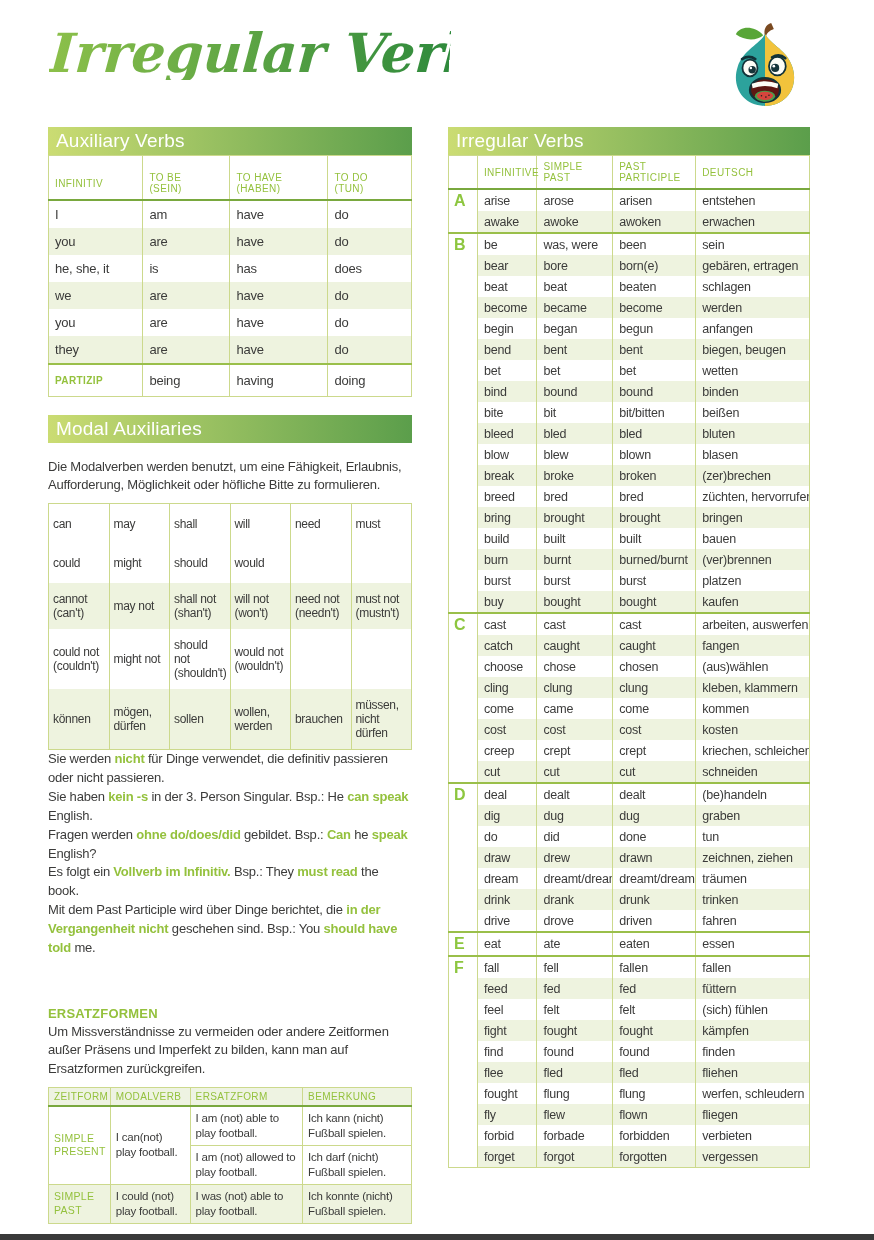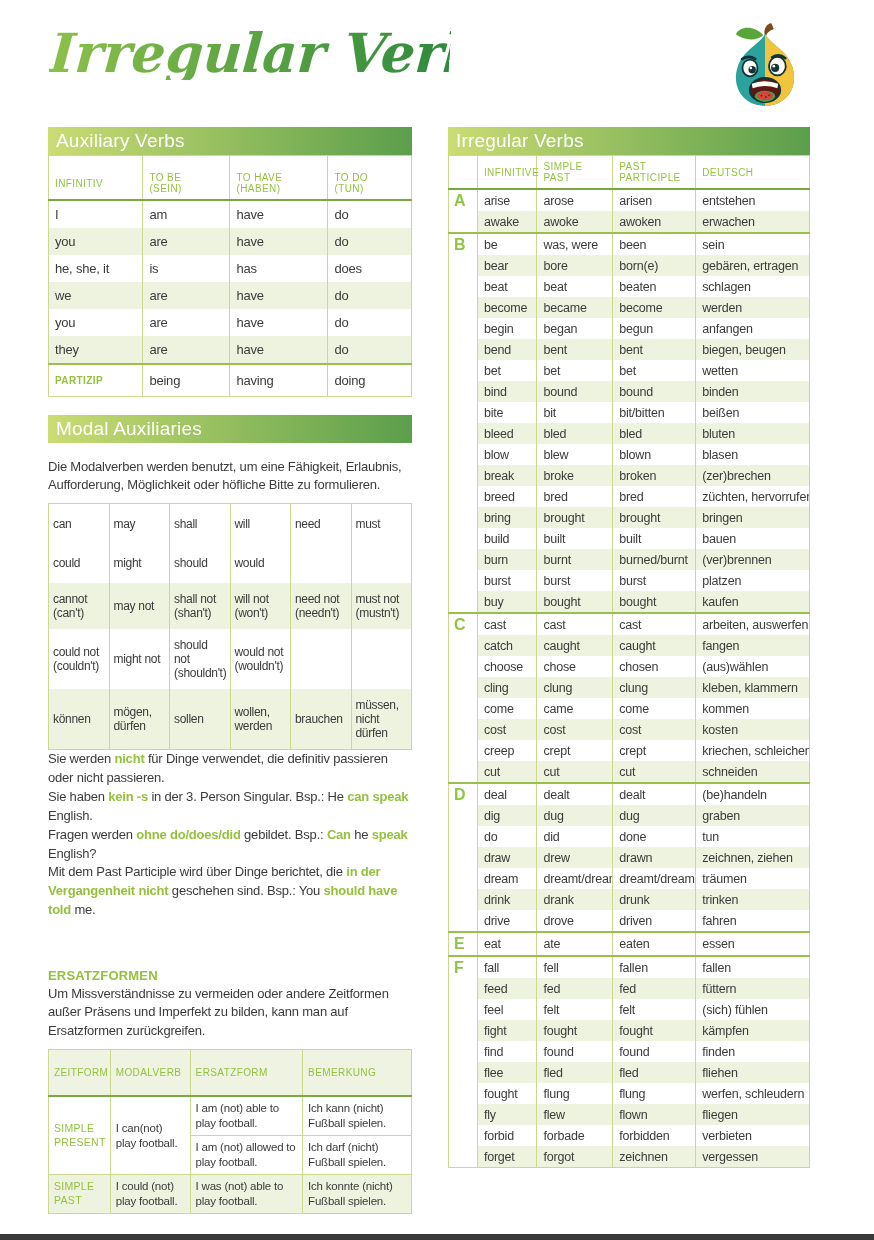--- a/index.html
+++ b/index.html
@@ -65,21 +65,21 @@
   .aux tfoot td{border-top:2px solid var(--bg-sep);padding:8px 6px;}
   .aux tfoot td:first-child{color:var(--accent);font-size:10px;letter-spacing:0.4px;font-weight:bold;}
   
   .modal-tbl td{font-size:12px;letter-spacing:-0.3px;padding:9px 4px;height:40px;vertical-align:middle;}
   
   .para{font-size:13px;line-height:1.42;margin-top:15px;}
   .green-h{color:var(--accent);font-weight:700;font-size:13px;letter-spacing:0.2px;}
   .rich{font-size:13px;line-height:1.45;}
   .rich .g{color:var(--accent);font-weight:700;}
   
-  .ersatz th{padding:17px 5px;background:#eef3e2;border-bottom:2px solid var(--hdr-sep);}
+  .ersatz th{padding:3px 5px;background:#eef3e2;border-bottom:2px solid var(--hdr-sep);}
   .ersatz td{font-size:11.5px;letter-spacing:-0.2px;padding:4px 5px;vertical-align:middle;line-height:1.3;}
   .ersatz td.zf{color:var(--accent);font-size:10.5px;letter-spacing:0.3px;}
   .ersatz tbody{border-top:1px solid var(--bl);}
   .ersatz tr.sub td{border-top:1px solid var(--bl);}
   .ersatz tbody.tint td{background:var(--tint);}
   
   .irr th{padding:5px 6px 5px 6px;}
   .irr th.two{}
   .irr td{font-size:12.5px;padding:3.5px 6px;height:21px;white-space:nowrap;overflow:hidden;}
   .irr tbody{border-top:2px solid var(--bg-sep);}
@@ -227,20 +227,21 @@
             <td>brauchen</td>
             <td>müssen, nicht dürfen</td>
           </tr>
         </tbody>
       </table>
 
     <div class="rich">
         <div><span>Sie werden </span><span class="g">nicht</span><span> für Dinge verwendet, die definitiv passieren oder nicht passieren.</span></div>
         <div><span>Sie haben </span><span class="g">kein -s</span><span> in der 3. Person Singular. Bsp.: He </span><span class="g">can speak</span><span> English.</span></div>
         <div><span>Fragen werden </span><span class="g">ohne do/does/did</span><span> gebildet. Bsp.: </span><span class="g">Can</span><span> he </span><span class="g">speak</span><span> English?</span></div>
+        <div><span>Es folgt ein </span><span class="g">Vollverb im Infinitiv.</span><span> Bsp.: They </span><span class="g">must read</span><span> the book.</span></div>
         <div><span>Mit dem Past Participle wird über Dinge berichtet, die </span><span class="g">in der Vergangenheit nicht</span><span> geschehen sind. Bsp.: You </span><span class="g">should have told</span><span> me.</span></div>
       </div>
 
     <div class="green-h" style="margin-top:48px">ERSATZFORMEN</div>
     <p class="para" style="margin-top:2px">Um Missverständnisse zu vermeiden oder andere Zeitformen außer Präsens und Imperfekt zu bilden, kann man auf Ersatzformen zurückgreifen.</p>
     <table class="grid ersatz" style="margin-top:9px">
         <thead>
           <tr>
             <th style="width: 17%;">ZEITFORM</th>
             <th style="width: 22%;">MODALVERB</th>
@@ -566,21 +567,21 @@
           </tr>
           <tr>
             <td>forbid</td>
             <td>forbade</td>
             <td>forbidden</td>
             <td>verbieten</td>
           </tr>
           <tr class="tint">
             <td>forget</td>
             <td>forgot</td>
-            <td>zeichnen</td>
+            <td>forgotten</td>
             <td>vergessen</td>
           </tr>
         </tbody>
       </table>
   </div>
 </div>
 
 <div class="footer-bar"></div>
 
 </body></html>

